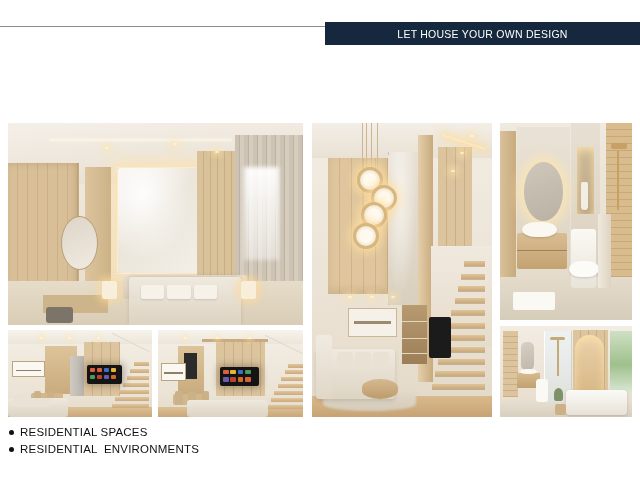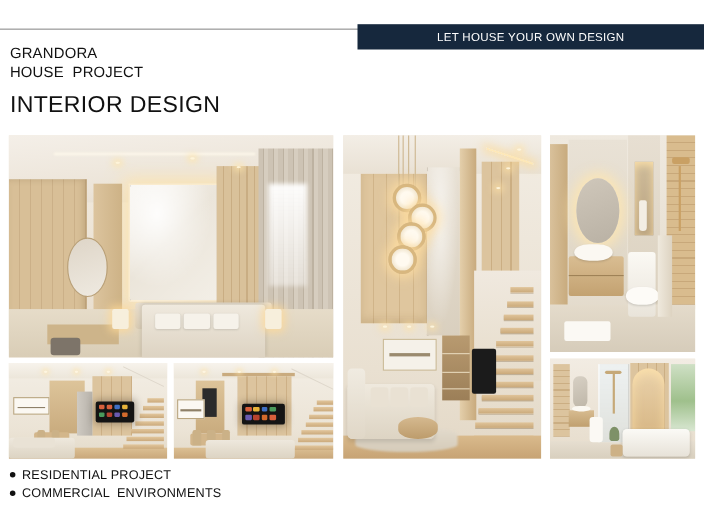--- a/index.html
+++ b/index.html
@@ -363,26 +363,21 @@
 <body>
 
 <div id="slide">
 
   <div class="rule-line"></div>
 
   <div class="ribbon">
     <span class="ribbon-text">LET HOUSE YOUR OWN DESIGN</span>
   </div>
 
-  <div class="brand">
-    <div class="brand-line">GRANDORA</div>
-    <div class="brand-line">HOUSE  PROJECT</div>
-  </div>
-
-  <div class="page-title">INTERIOR DESIGN</div>
+
 
   <div class="gallery">
 
     <div class="photo" id="photo-bedroom">
       <div class="scene">
         <div class="bed-ceiling"></div>
         <div class="bed-ceil-cove"></div>
         <div class="bed-backwall"></div>
         <div class="bed-marble"></div>
         <div class="bed-colwood"></div>
@@ -589,21 +584,21 @@
         <div class="tv-dot" style="left:40%;top:8%"></div>
         <div class="tv-dot" style="left:62%;top:8%"></div>
       </div>
     </div>
 
   </div>
 
   <div class="bullets">
     <div class="bullet-row">
       <span class="bullet-dot"></span>
-      <span>RESIDENTIAL PROJECT</span>
+      <span>RESIDENTIAL SPACES</span>
     </div>
     <div class="bullet-row">
       <span class="bullet-dot"></span>
-      <span>COMMERCIAL  ENVIRONMENTS</span>
+      <span>RESIDENTIAL  ENVIRONMENTS</span>
     </div>
   </div>
 
 </div>
 
 </body></html>

